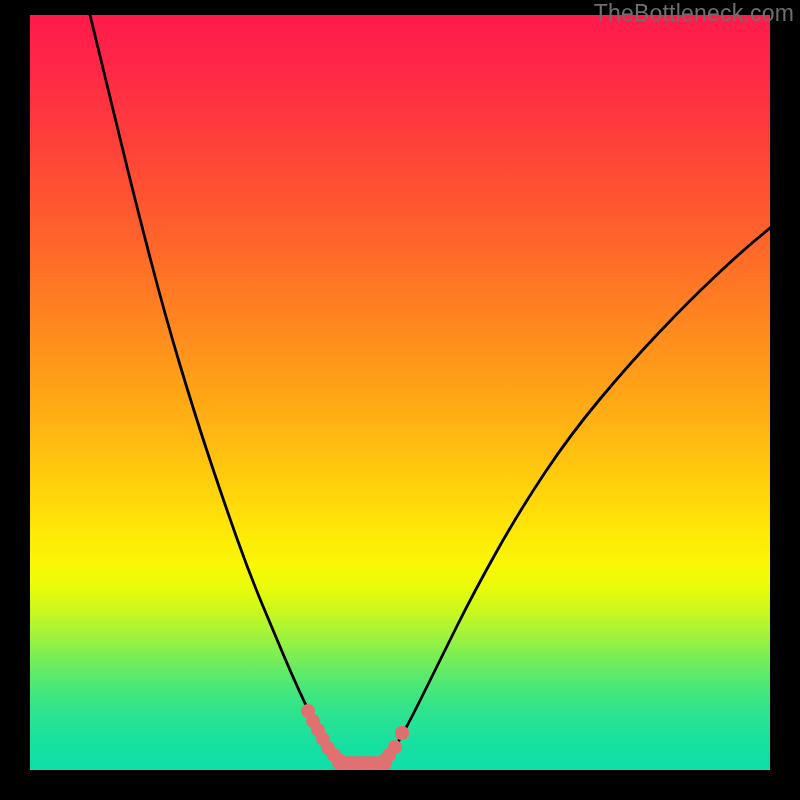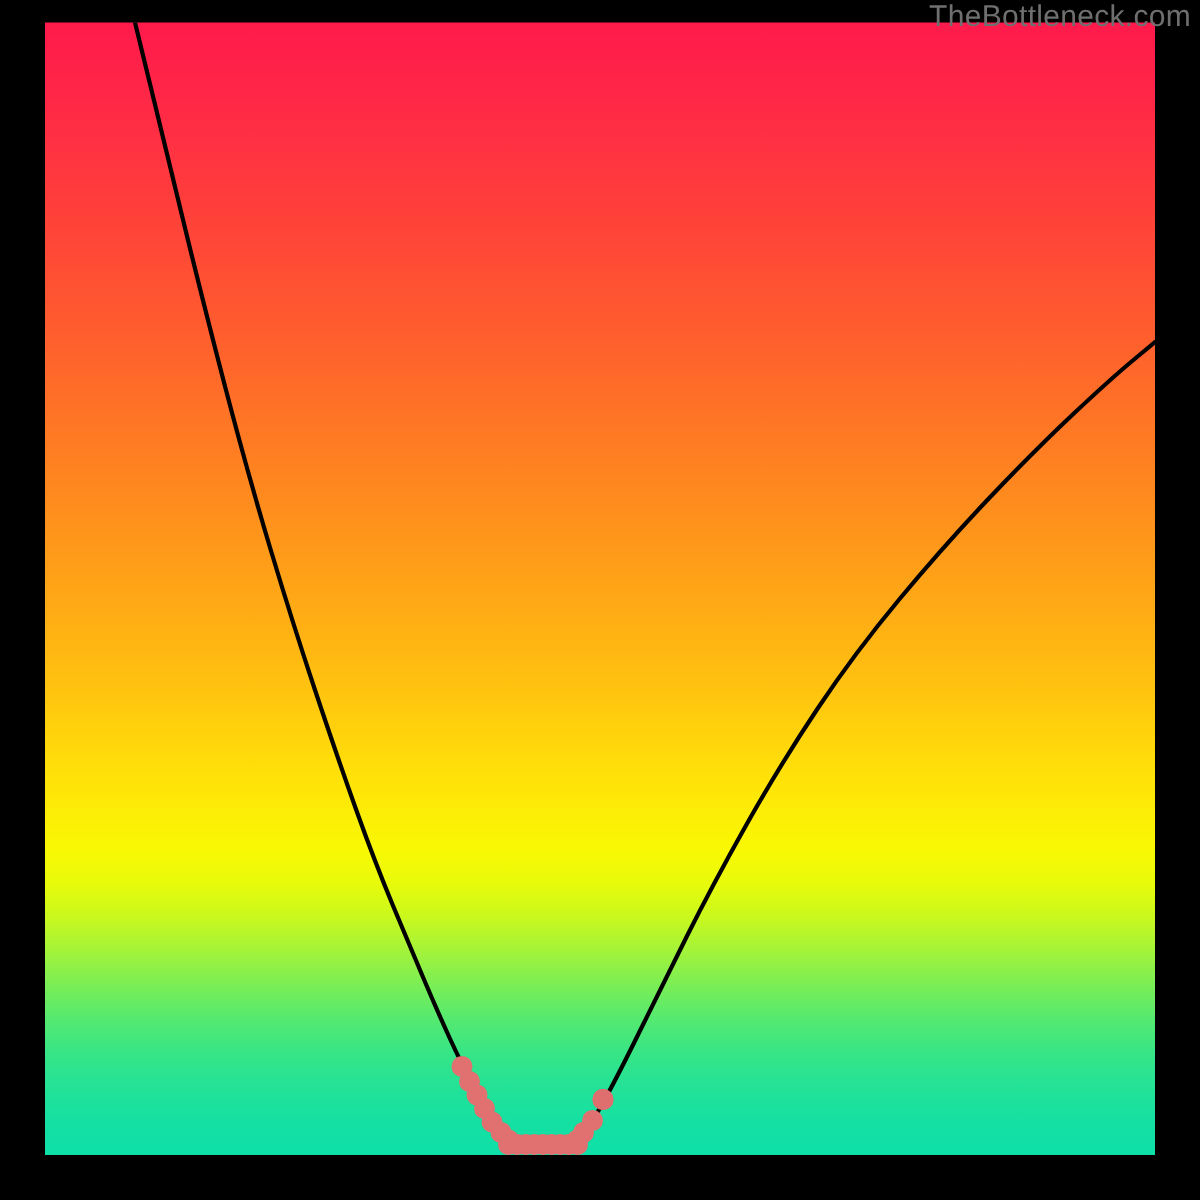--- a/index.html
+++ b/index.html
@@ -36,21 +36,21 @@
       #23e297 94%,
       #15e0a2 97%,
       #0edfa9 100%
     );
   }
   .watermark {
     position: absolute;
     top: 0px;
     right: 6px;
     color: #6f6f6f;
-    font-size: 20px;
+    font-size: 23px;
     letter-spacing: 0.2px;
     z-index: 10;
   }
   svg.curves {
     position: absolute;
     left: 0;
     top: 0;
     width: 740px;
     height: 755px;
   }

